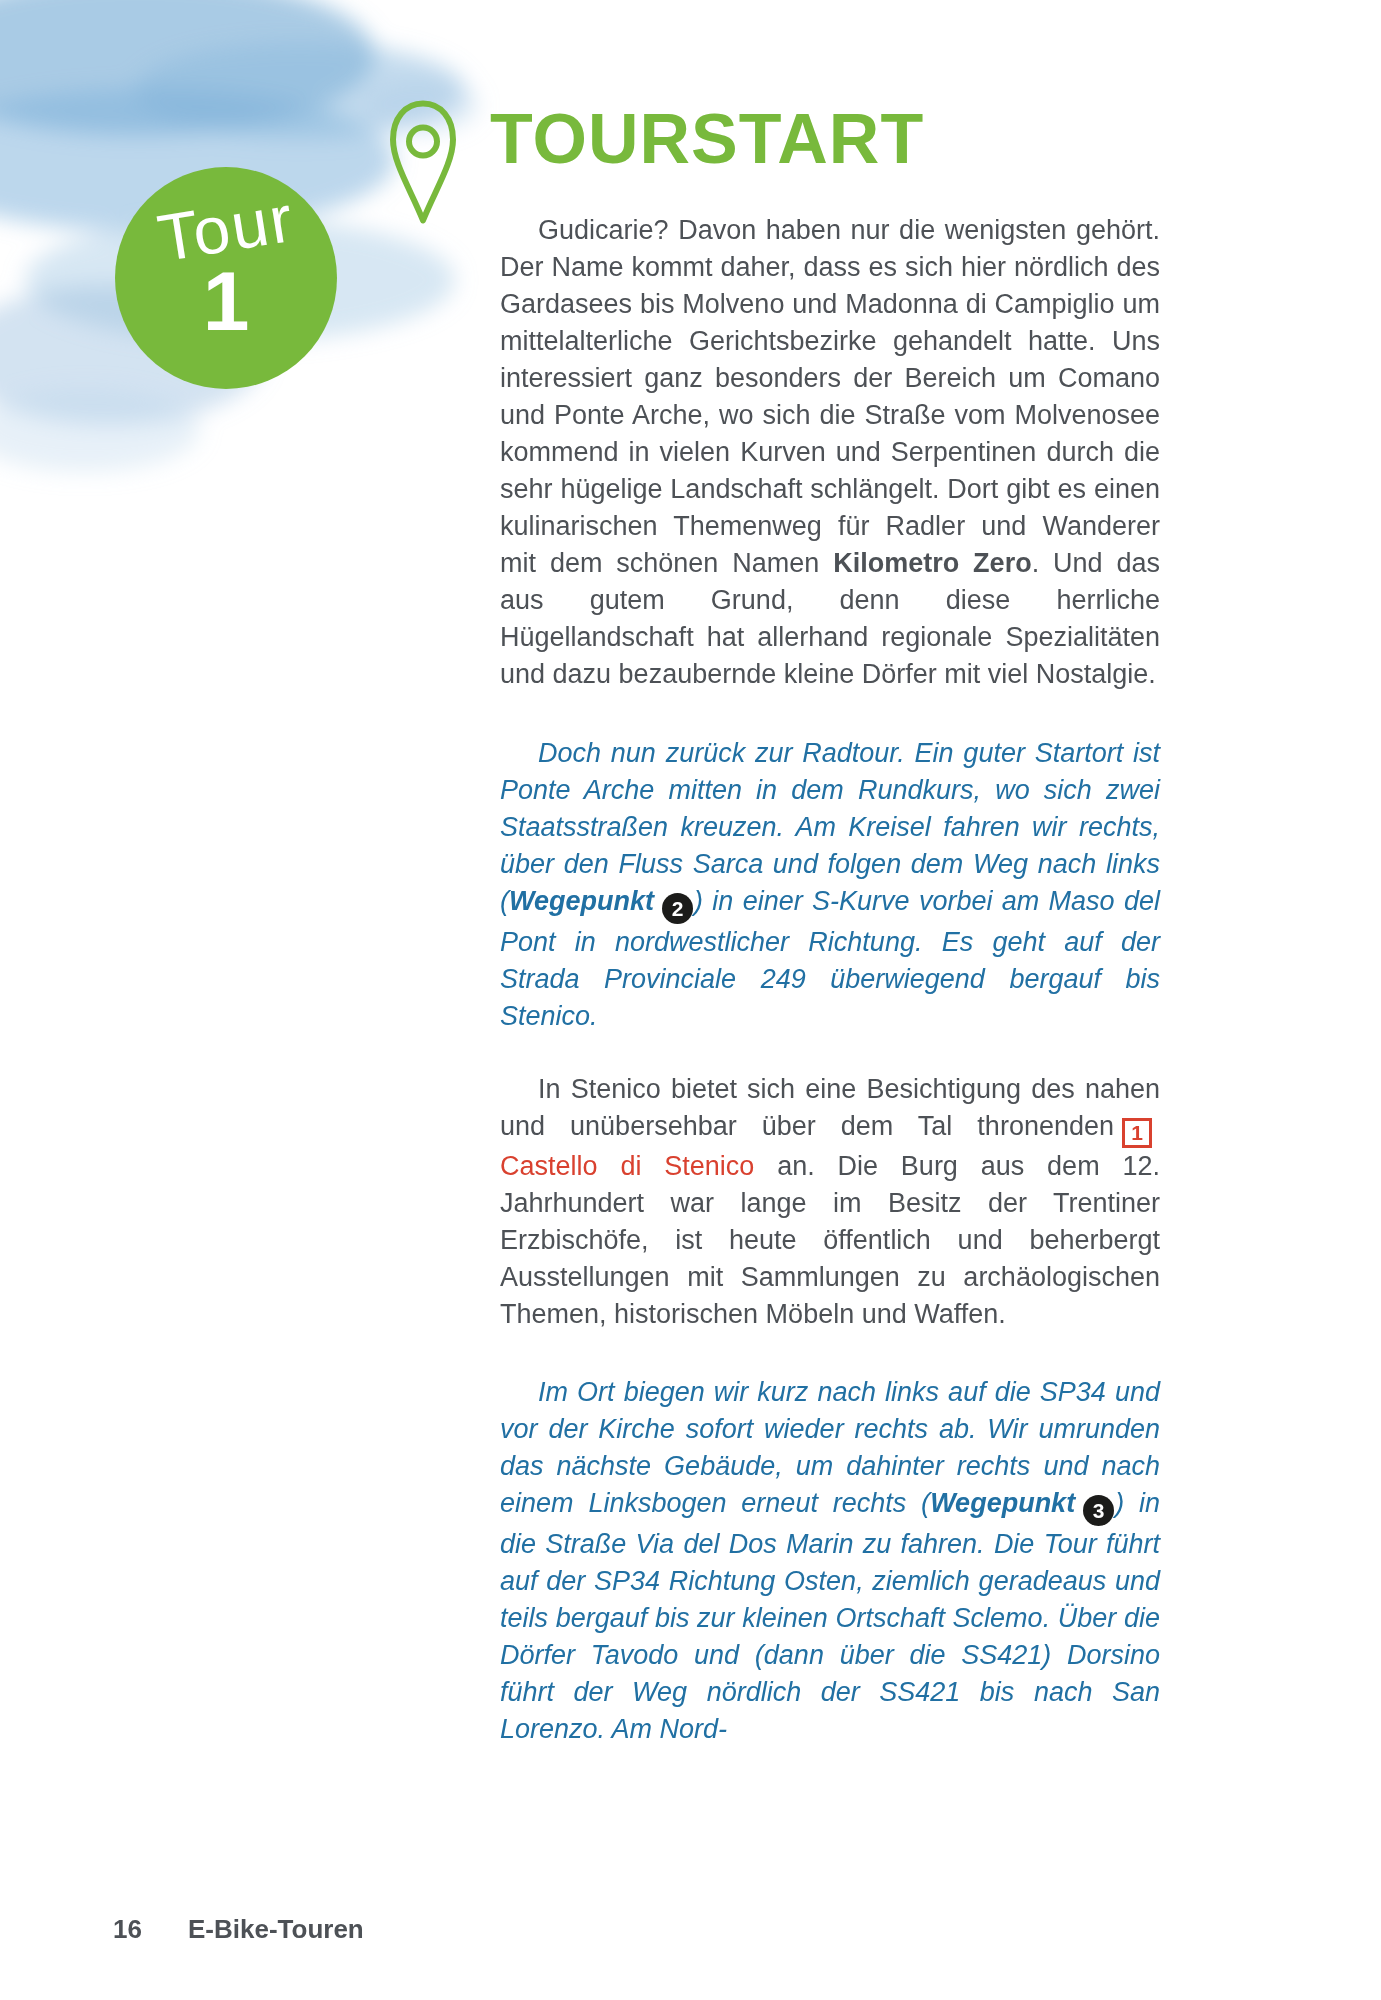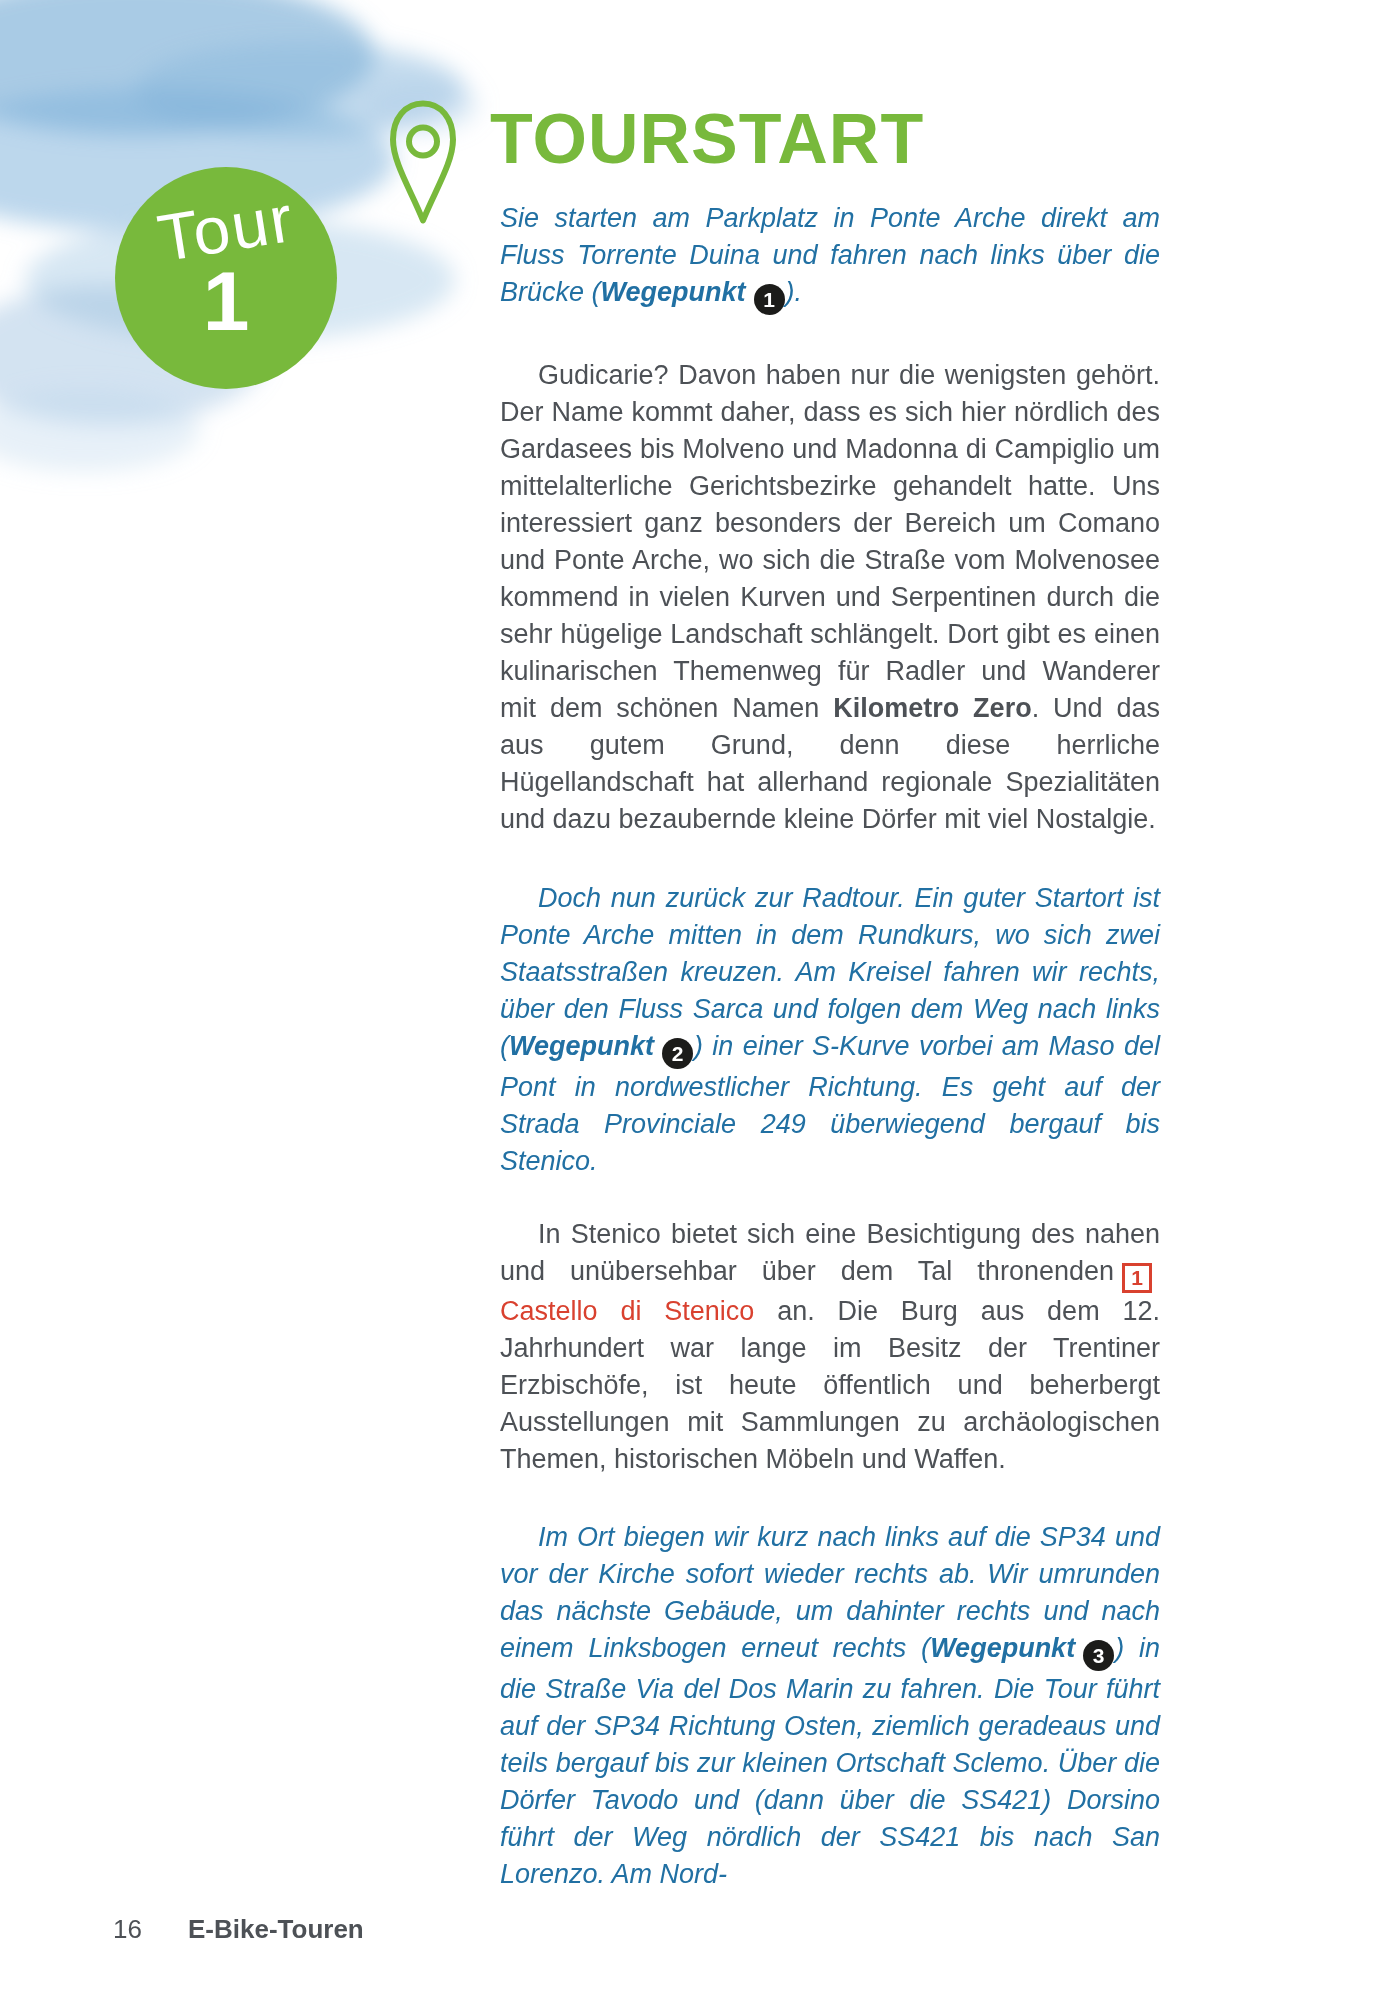--- a/index.html
+++ b/index.html
@@ -78,21 +78,21 @@
     text-align:center;text-indent:0;
     vertical-align:-5px;
     margin:0 8px;
   }
   
   .footer{
     position:absolute;left:113px;top:1914px;
     font-size:26px;line-height:30px;
     color:var(--ink,#4d5156);
   }
-  .footer .pagenum{display:inline-block;width:75px;font-weight:400;}
+  .footer .pagenum{display:inline-block;width:75px;font-weight:700;}
   .footer .section{font-weight:700;}
 </style>
 </head>
 <body>
 
 <div class="page">
 
   <svg class="wash" viewBox="0 0 500 500" aria-hidden="true">
     <defs>
       <filter id="soft" x="-30%" y="-30%" width="160%" height="160%">
@@ -116,21 +116,20 @@
   </div>
 
   <svg class="pin" viewBox="0 0 70 127" aria-hidden="true">
     <path d="M35 4 C17 4 5 19 5 40 C5 63 23 91 35 121 C47 91 65 63 65 40 C65 19 53 4 35 4 Z" fill="none" stroke="#78b93c" stroke-width="6" stroke-linejoin="round"></path>
     <circle cx="35" cy="42" r="14" fill="none" stroke="#78b93c" stroke-width="6"></circle>
   </svg>
 
   <div class="content">
     <h1 class="tourstart">TOURSTART</h1>
     <div id="article-body">
-        <p class="p-lead mt-lead"><span class="">Sie starten am Parkplatz in Ponte Arche direkt am Fluss Torrente Duina und fahren nach links über die Brücke (</span><span class="seg-bold ">Wegepunkt</span><span class="waypoint-badge">1</span><span class="">).</span></p>
         <p class="p-body indent mt-42"><span class="">Gudicarie? Davon haben nur die wenigsten gehört. Der Name kommt daher, dass es sich hier nördlich des Gardasees bis Molveno und Madonna di Campiglio um mittelalterliche Gerichtsbezirke gehandelt hatte. Uns interessiert ganz besonders der Bereich um Comano und Ponte Arche, wo sich die Straße vom Molvenosee kommend in vielen Kurven und Serpentinen durch die sehr hügelige Landschaft schlängelt. Dort gibt es einen kulinarischen Themenweg für Radler und Wanderer mit dem schönen Namen </span><span class="seg-bold ">Kilometro Zero</span><span class="">. Und das aus gutem Grund, denn diese herrliche Hügellandschaft hat allerhand regionale Spezialitäten und dazu bezaubernde kleine Dörfer mit viel Nostalgie.</span></p>
         <p class="p-blue indent mt-42"><span class="">Doch nun zurück zur Radtour. Ein guter Startort ist Ponte Arche mitten in dem Rundkurs, wo sich zwei Staatsstraßen kreuzen. Am Kreisel fahren wir rechts, über den Fluss Sarca und folgen dem Weg nach links (</span><span class="seg-bold ">Wegepunkt</span><span class="waypoint-badge">2</span><span class="">) in einer S-Kurve vorbei am Maso del Pont in nordwestlicher Richtung. Es geht auf der Strada Provinciale 249 überwiegend bergauf bis Stenico.</span></p>
         <p class="p-body indent mt-36"><span class="">In Stenico bietet sich eine Besichtigung des nahen und unübersehbar über dem Tal thronenden</span><span class="sight-badge">1</span><span class="seg-red">Castello di Stenico</span><span class=""> an. Die Burg aus dem 12. Jahrhundert war lange im Besitz der Trentiner Erzbischöfe, ist heute öffentlich und beherbergt Ausstellungen mit Sammlungen zu archäologischen Themen, historischen Möbeln und Waffen.</span></p>
         <p class="p-blue indent mt-41"><span class="">Im Ort biegen wir kurz nach links auf die SP34 und vor der Kirche sofort wieder rechts ab. Wir umrunden das nächste Gebäude, um dahinter rechts und nach einem Linksbogen erneut rechts (</span><span class="seg-bold ">Wegepunkt</span><span class="waypoint-badge">3</span><span class="">) in die Straße Via del Dos Marin zu fahren. Die Tour führt auf der SP34 Richtung Osten, ziemlich geradeaus und teils bergauf bis zur kleinen Ortschaft Sclemo. Über die Dörfer Tavodo und (dann über die SS421) Dorsino führt der Weg nördlich der SS421 bis nach San Lorenzo. Am Nord-</span></p>
       </div>
   </div>
 
   <div class="footer">
     <span class="pagenum">16</span><span class="section">E-Bike-Touren</span>
   </div>

